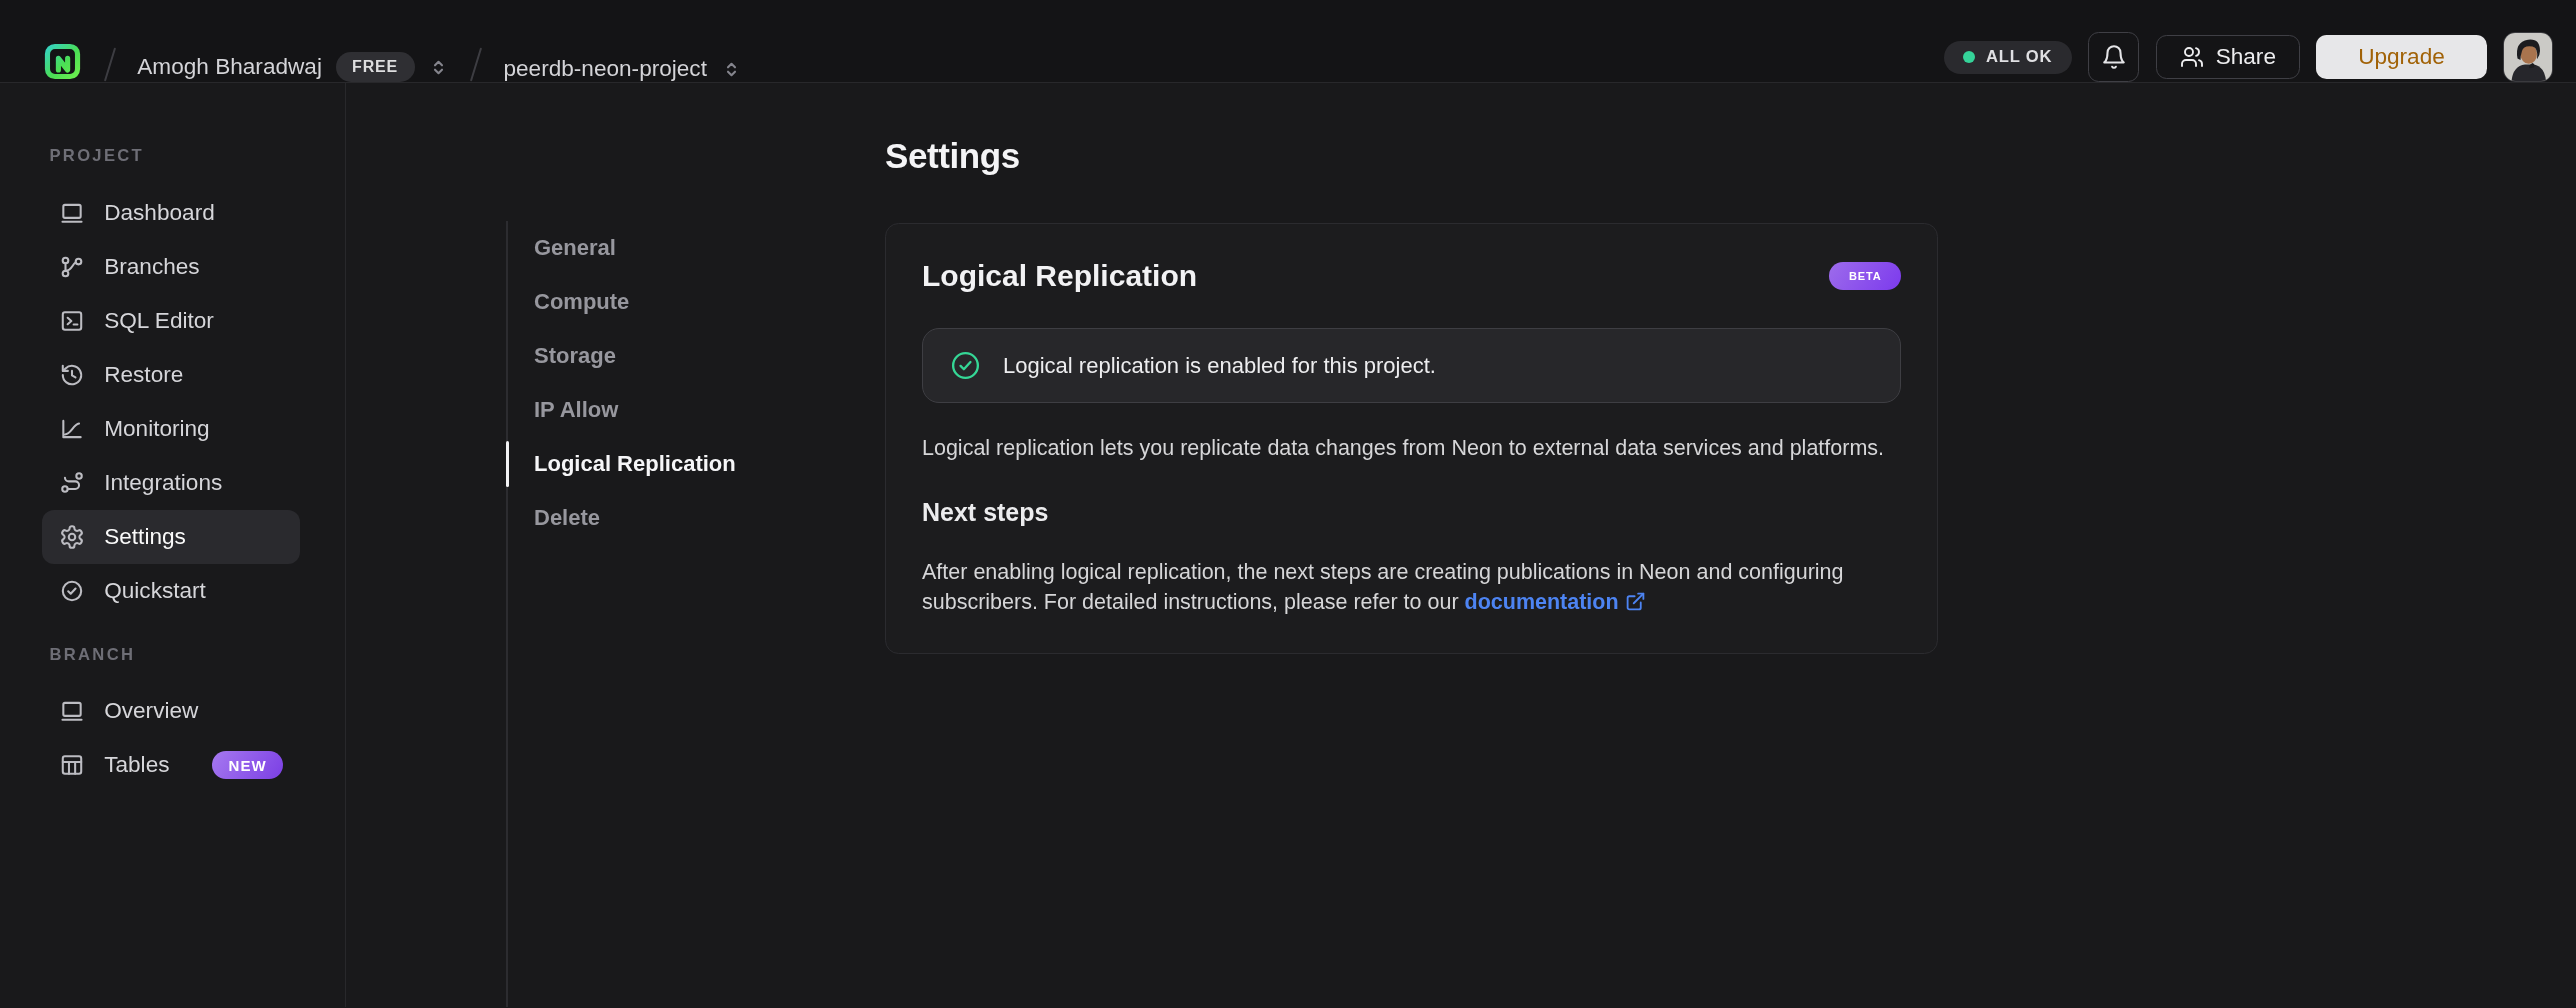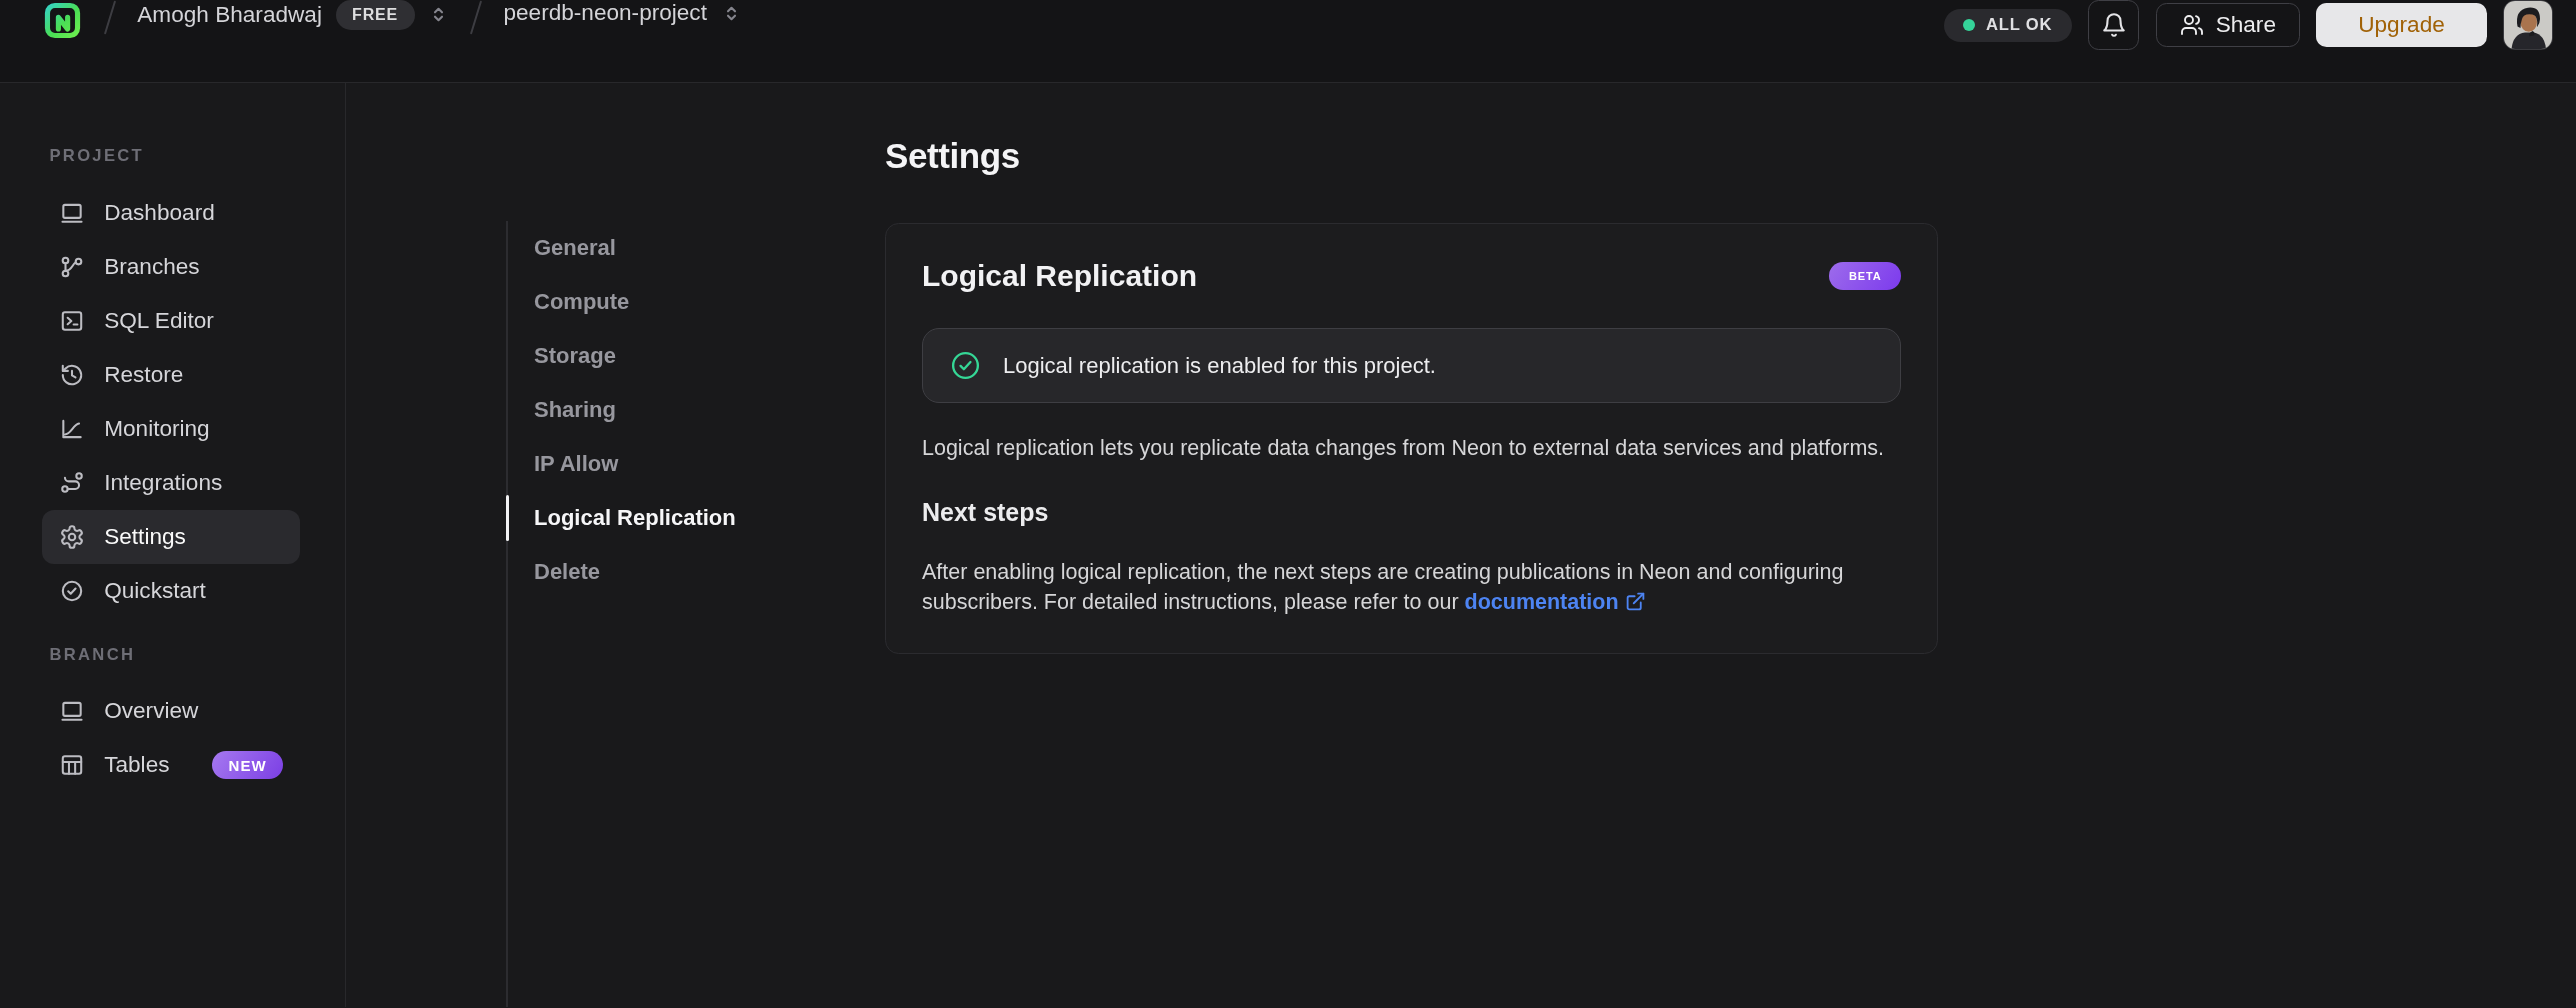--- a/index.html
+++ b/index.html
@@ -8,21 +8,21 @@
     font-family:"Liberation Sans", sans-serif;
     background:#19191b;
     color:#e4e4e7;
     -webkit-font-smoothing:antialiased;
   }
   svg { display:block; }
 
   
   .topbar {
     height:83px; background:#141416; border-bottom:1.5px solid #28282b;
-    display:flex; align-items:flex-start; padding:0 22.6px 0 42px;
+    display:flex; align-items:flex-end; padding:0 22.6px 0 42px;
   }
   .brand-logo { width:41px; height:41px; flex:0 0 auto; }
   .crumb-slash { width:2.3px; height:35px; background:#3d3d42; transform:rotate(17deg); margin:0 26px; border-radius:1.5px; flex:0 0 auto;}
   .crumb { display:flex; align-items:center; gap:13.6px; font-size:22.6px; color:#d4d4d8; cursor:pointer; }
   .pill {
     background:#2f2f33; color:#dededf; border-radius:754px;
     font-size:16px; font-weight:bold; letter-spacing:0.8px;
     padding:6.8px 16.6px; line-height:1;
   }
   .selector-icon { color:#85858d; }
@@ -311,21 +311,20 @@
       </span>
       <span>Tables</span>
       <span class="badge-new">NEW</span>
     </div>
   </aside>
 
   <nav class="settings-nav">
     <div class="snav-item">General</div>
     <div class="snav-item">Compute</div>
     <div class="snav-item">Storage</div>
-    <div class="snav-item">Sharing</div>
     <div class="snav-item">IP Allow</div>
     <div class="snav-item active">Logical Replication</div>
     <div class="snav-item">Delete</div>
   </nav>
 
   <main class="main">
     <h1 class="page-title">Settings</h1>
 
     <section class="card">
       <div class="card-head">

